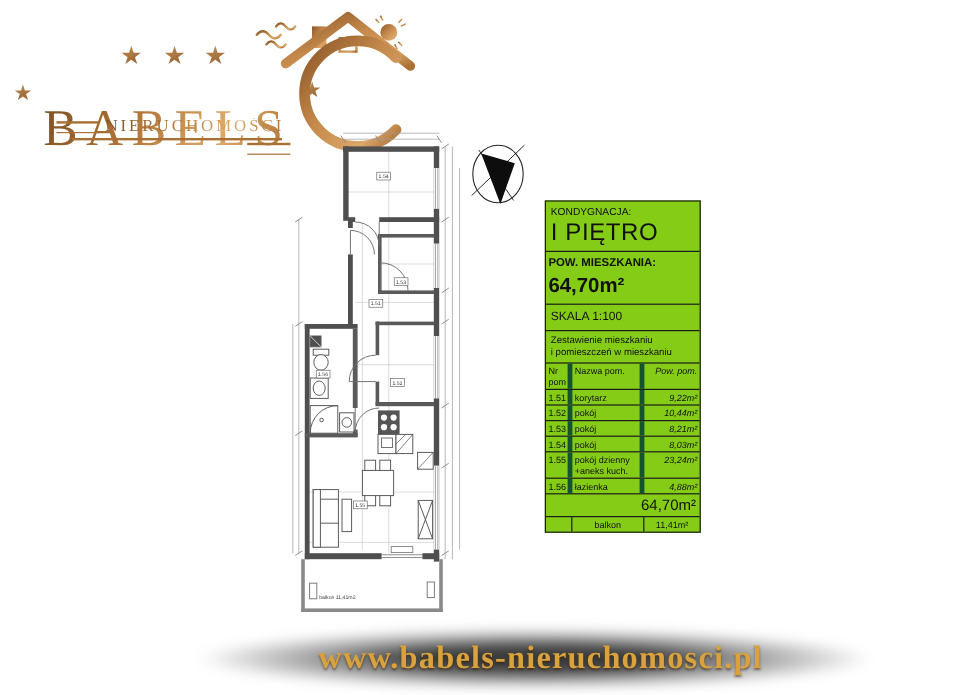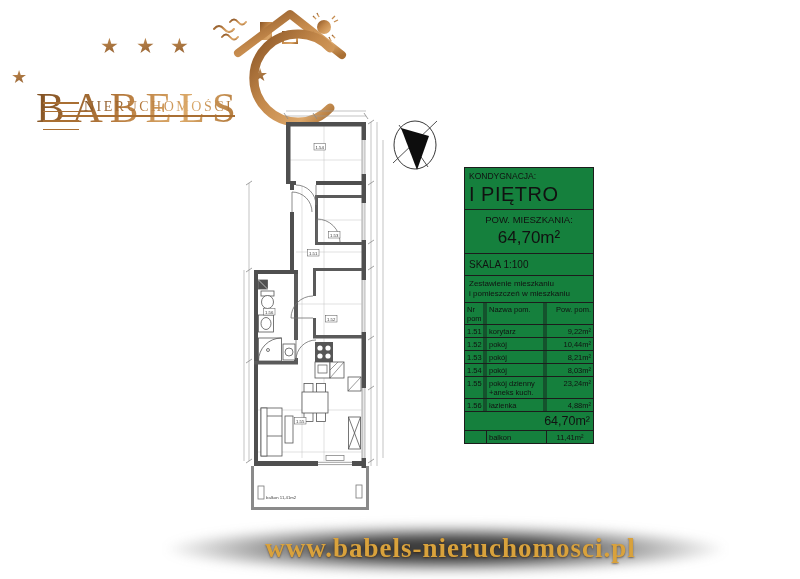--- a/index.html
+++ b/index.html
@@ -10,48 +10,48 @@
   .gold-text{background:linear-gradient(115deg,#7e4f22 0%,#b5793c 40%,#dcaa6a 70%,#a96f33 100%);
              -webkit-background-clip:text;background-clip:text;color:transparent;}
   .star{position:absolute;color:#b5793c;
         background:linear-gradient(160deg,#c9955a,#8a5526);
         -webkit-background-clip:text;background-clip:text;color:transparent;}
   .stars-row .star{font-size:21px;top:34px;}
   .brand{position:absolute;left:36px;top:52px;font-family:"Liberation Serif",serif;
          font-size:43px;letter-spacing:7px;font-weight:500;margin-top:31px;}
   .brand-star-left{left:11px;top:66px;font-size:18px;}
   .brand-star-right{left:252px;top:64px;font-size:18px;}
-  .subtitle-wrap{position:absolute;left:43px;top:97px;width:212px;text-align:left;}
+  .subtitle-wrap{position:absolute;left:30px;top:97px;width:212px;text-align:right;}
   .subtitle-line{display:inline-block;vertical-align:middle;width:36px;height:7px;
                  border-top:2px solid #a96f33;border-bottom:1.5px solid #a96f33;}
   .subtitle{display:inline-block;vertical-align:middle;margin:0 5px;
             font-family:"Liberation Serif",serif;font-size:14px;letter-spacing:2.5px;}
   .subtitle-underline{position:absolute;left:60px;top:115px;width:175px;height:0;
                       border-top:2px solid #a96f33;}
   
-  .panel{position:absolute;left:464px;top:167px;width:128px;border:1.5px solid #1c1c1c;
-         background:#15803d;color:#111;}
+  .panel{position:absolute;left:454px;top:167px;width:128px;border:1.5px solid #1c1c1c;
+         background:#84cc16;color:#111;}
   .p-sec{border-bottom:1px solid #1c1c1c;padding:3px 4px;}
   .p-sec:last-child{border-bottom:none;}
   .kond-label{font-size:8.5px;}
   .kond-value{font-size:20px;letter-spacing:.5px;margin-top:2px;}
-  .pow{text-align:center;padding:4px 2px 5px;}
+  .pow{padding:4px 2px 5px;font-weight:bold;}
   .pow-label{font-size:9.5px;}
   .pow-value{font-size:17px;margin-top:3px;}
   .skala{font-size:10px;padding:5px 4px;}
   .zest{font-size:8px;line-height:1.25;padding:3px 4px;}
   .tbl{font-size:7.5px;}
   .t-row{display:grid;grid-template-columns:22px 60px 1fr;border-bottom:1px solid #1c1c1c;}
   .t-row > div{padding:1.5px 2px;border-right:4px solid #14532d;}
-  .t-row > div:last-child{border-right:none;text-align:right;}
+  .t-row > div:last-child{border-right:none;text-align:right;font-style:italic;}
   .t-head{font-size:7.5px;}
   .nazwa{white-space:pre-line;}
   .t-total{border-bottom:1px solid #1c1c1c;text-align:right;font-size:12.5px;padding:2px 3px;}
   .t-balkon{display:grid;grid-template-columns:22px 60px 1fr;}
-  .t-balkon > div{padding:1.5px 2px;border-right:1px solid #1c1c1c;}
+  .t-balkon > div{padding:1.5px 2px;border-right:1px solid #1c1c1c;text-align:center;}
   .t-balkon > div:last-child{border-right:none;text-align:center;}
   
   .footer{position:absolute;left:0;top:522px;width:800px;height:57px;margin-left:13px;}
   .footer-fog{position:absolute;left:145px;top:2px;width:575px;height:50px;
               background:radial-gradient(ellipse 50% 52% at 50% 50%,
                 rgba(52,52,52,.96) 35%,rgba(90,90,90,.62) 62%,rgba(255,255,255,0) 98%);
               filter:blur(5px);}
   .footer-url{position:absolute;left:75px;right:0;top:11px;text-align:center;
               font-family:"Liberation Serif",serif;font-weight:bold;font-size:27px;
               letter-spacing:1px;color:#d9a23c;text-shadow:0 1px 2px rgba(50,25,0,.55);}

